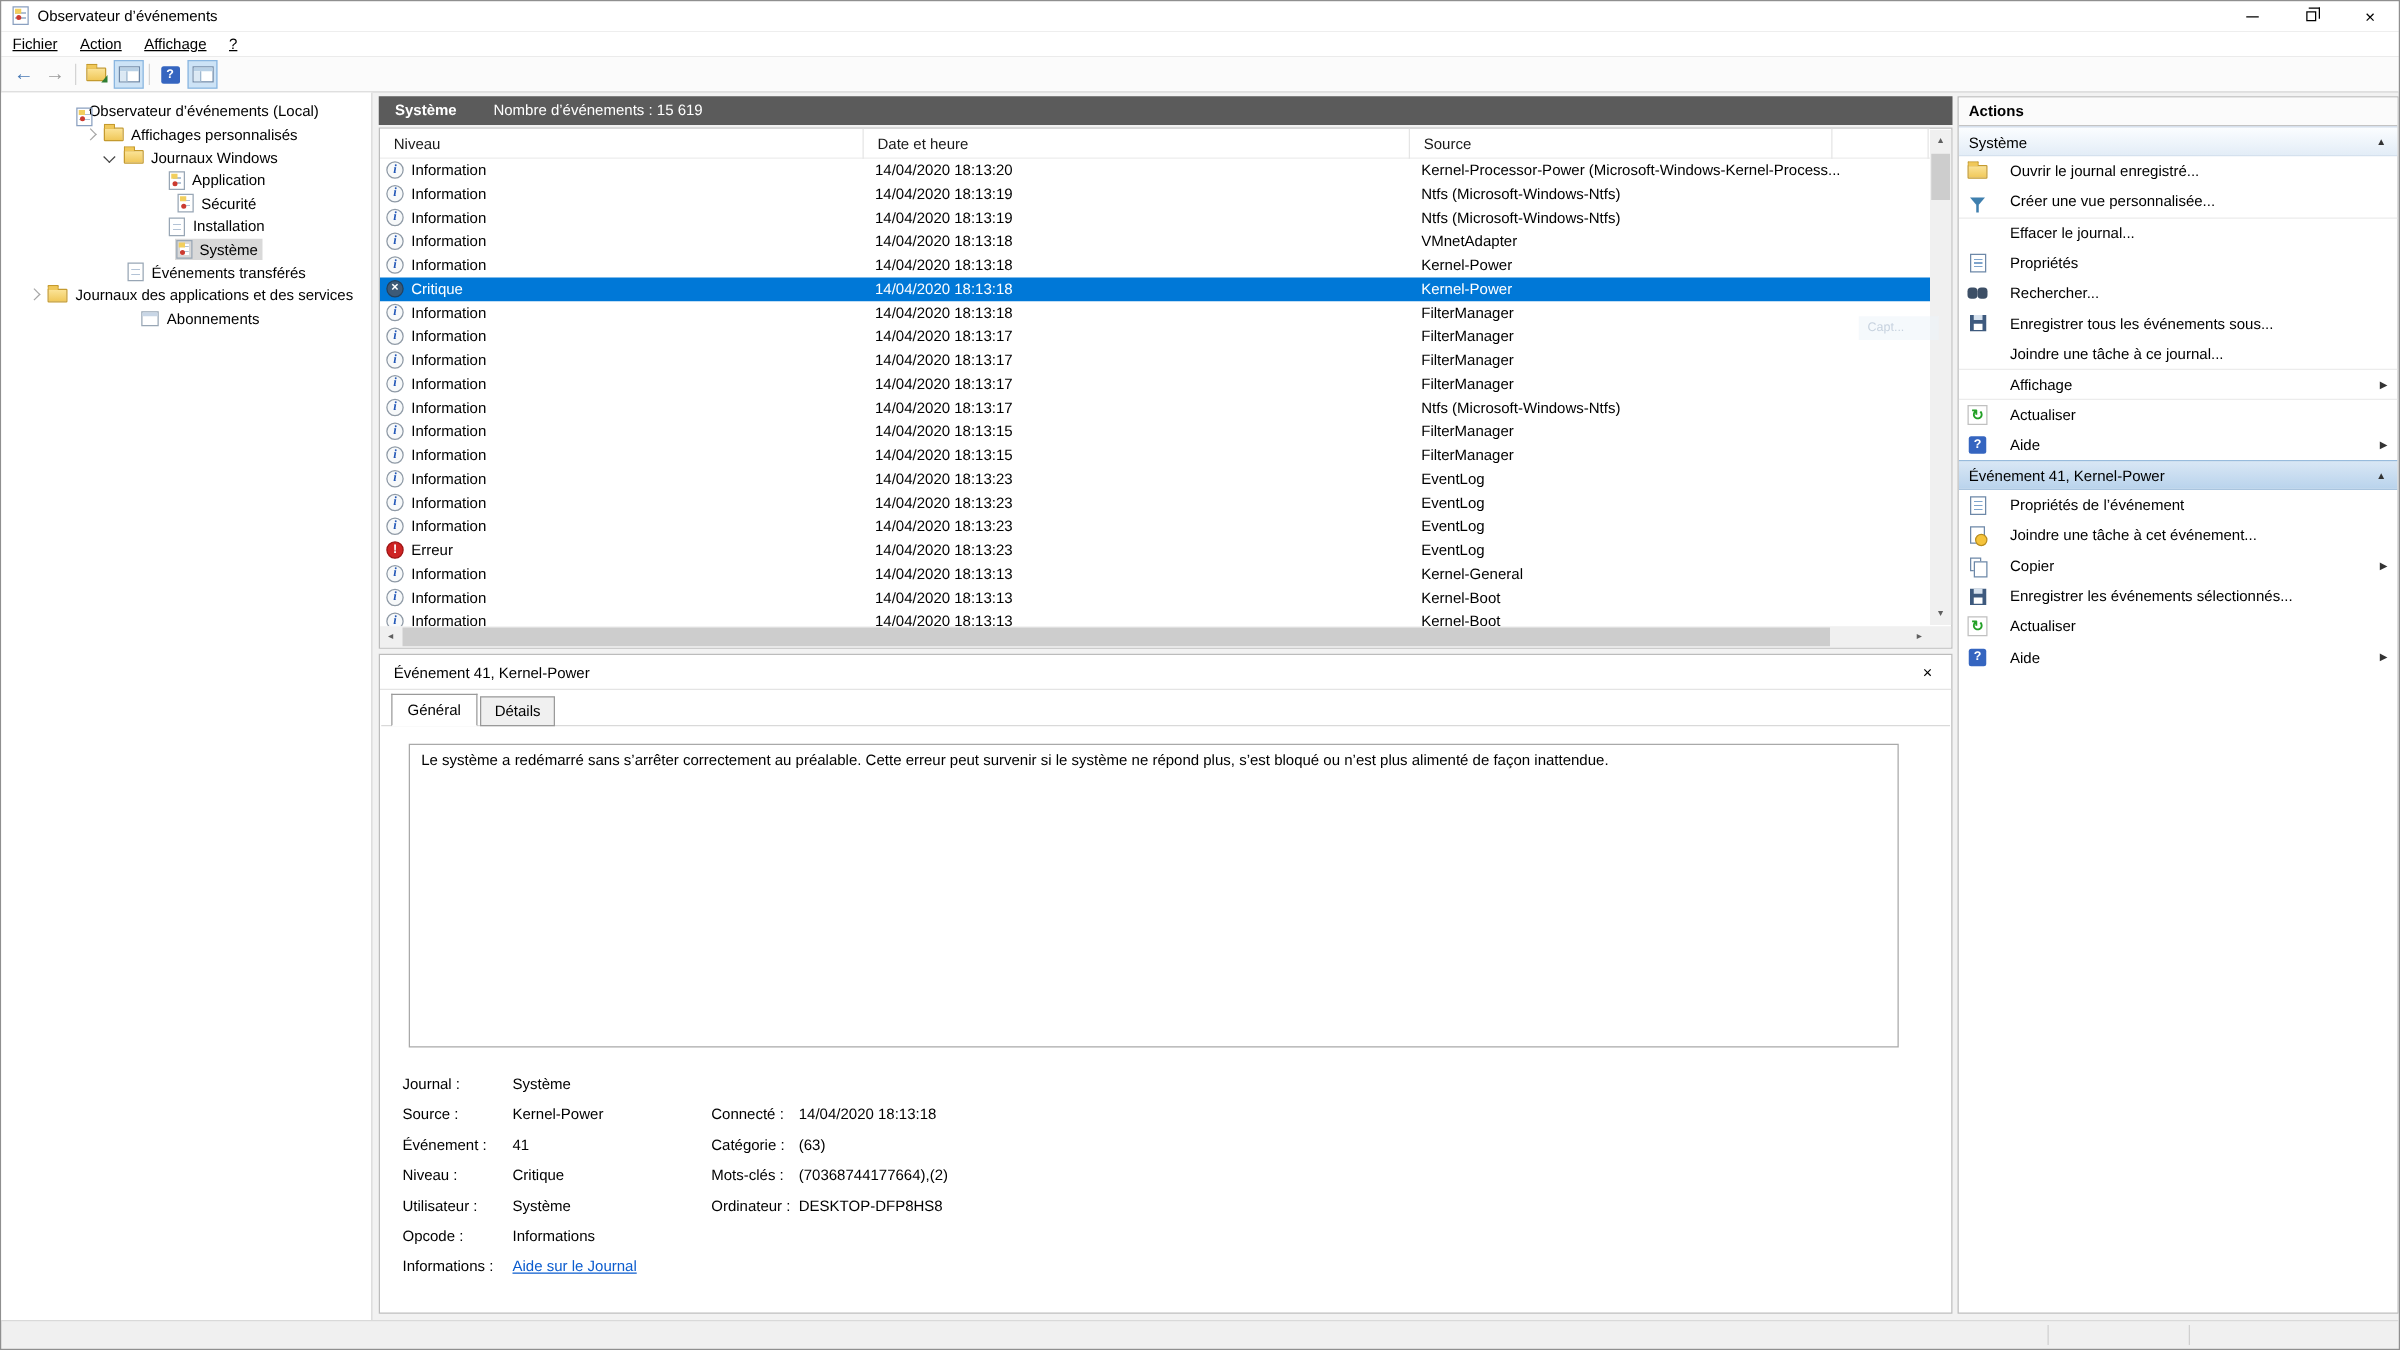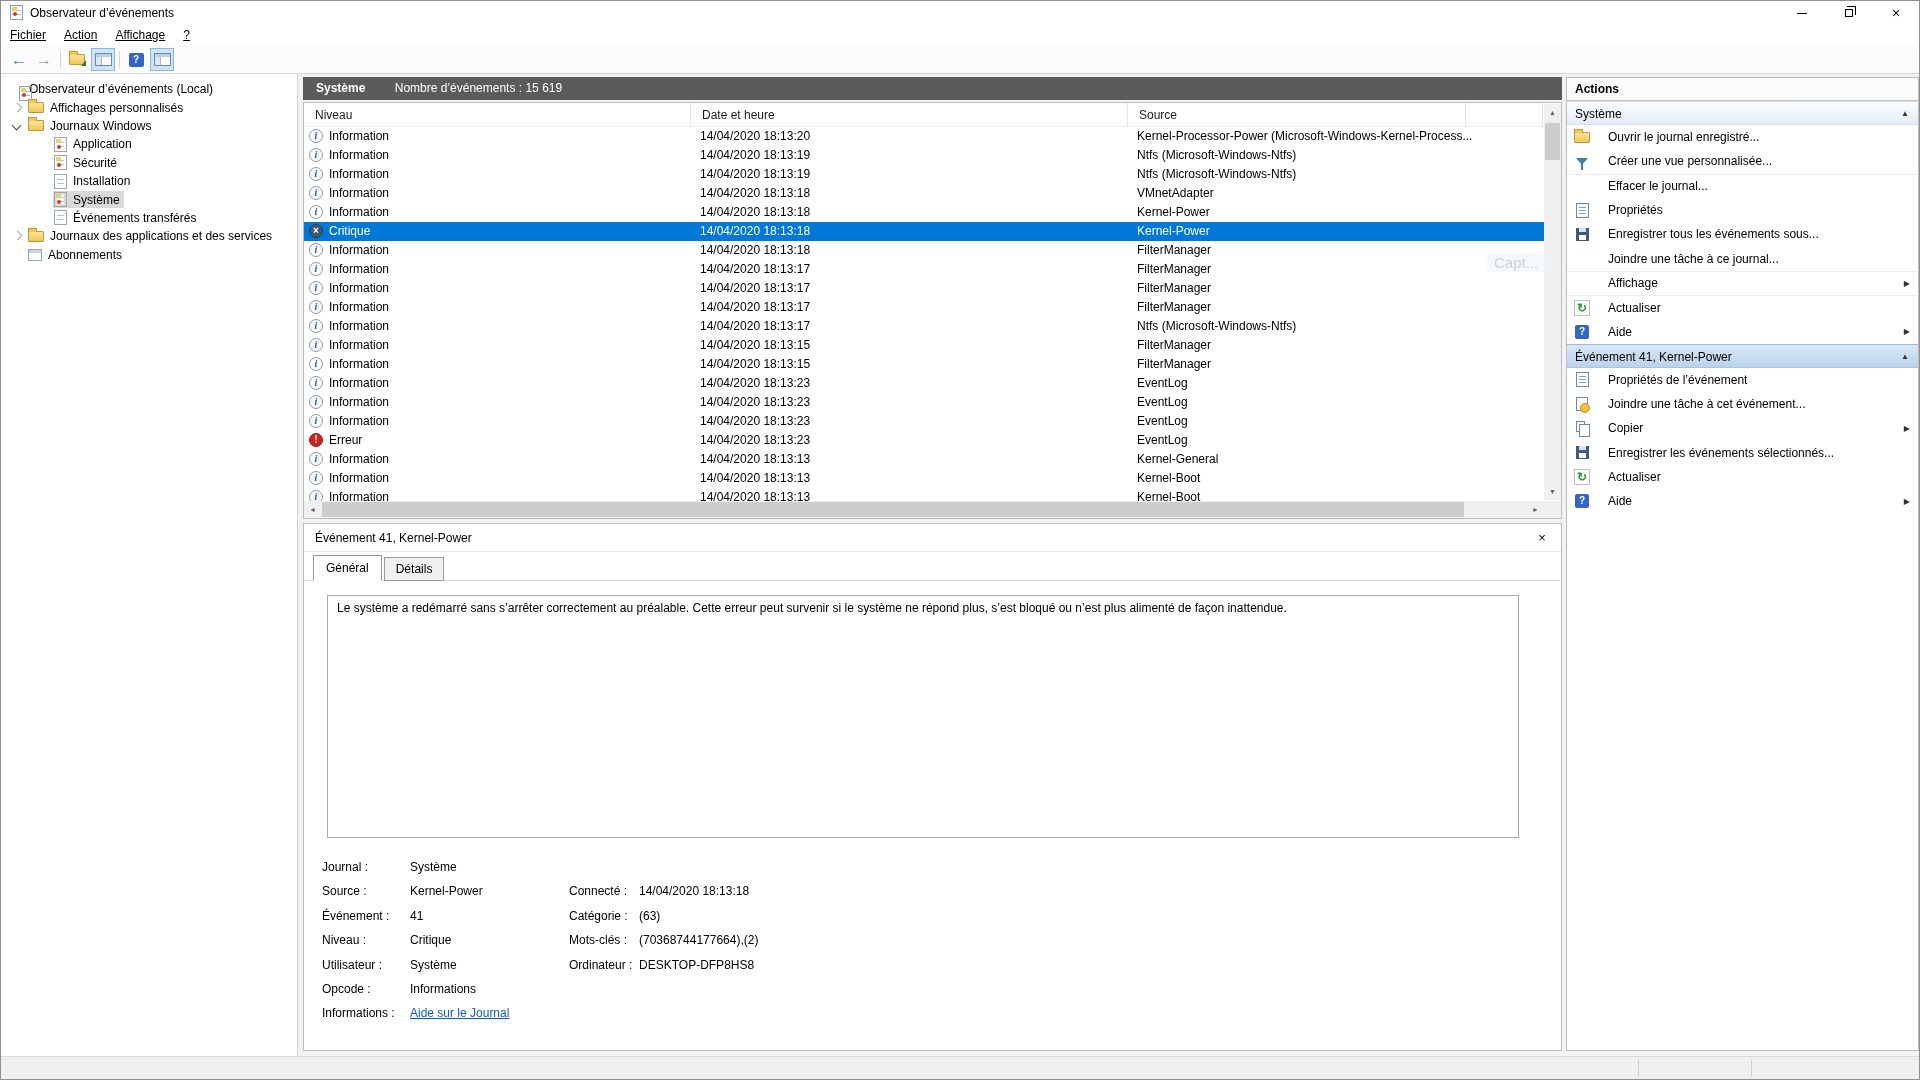--- a/index.html
+++ b/index.html
@@ -45,21 +45,21 @@
   .ic-pane::after { content:''; position:absolute; left:0; top:3px; bottom:0; width:5px; background:#dcE9f4; border-right:1px solid #9fb8d0; }
   .ic-helpbox { width:15px; height:14px; background:#3565c0; color:#fff; font-weight:bold; font-size:10px;
     text-align:center; line-height:14px; border-radius:2px; }
 
   
   .content { position:absolute; top:73px; left:0; right:0; bottom:23px; background:#f2f2f2; }
 
   
   .tree-panel { position:absolute; left:0; top:0; width:297px; bottom:0; background:#fff;
     border-right:1px solid #d4d4d4; padding-top:6px; overflow:hidden; }
-  .tree-row { height:18.4px; display:flex; align-items:center; white-space:nowrap; }
+  .tree-row { height:18.4px; display:flex; align-items:center; white-space:nowrap;justify-content:center; }
   .lvl0 { padding-left:9px; } .lvl1 { padding-left:9px; } .lvl2 { padding-left:52px; }
   .expander { width:17px; height:10px; position:relative; flex:0 0 17px; }
   .expander::after { content:''; position:absolute; left:4px; top:1px; width:6px; height:6px;
     border-right:1px solid #a6a6a6; border-bottom:1px solid #a6a6a6; transform:rotate(-45deg); }
   .expander.open::after { border-color:#444; transform:rotate(45deg); left:3px; }
   .expander.none::after { display:none; }
   .tsel { display:flex; align-items:center; padding:1px 4px 1px 1px; }
   .tsel.selected { background:#d9d9d9; }
   .tico { flex:0 0 auto; margin-right:6px; }
   .ic-log, .ic-log-plain { position:relative; width:13px; height:15px; background:#fff; border:1px solid #98a6b5;
@@ -151,21 +151,21 @@
   .aic-taskclock { position:relative; width:12px; height:14px; background:#fff; border:1px solid #6d88a8; }
   .aic-taskclock::after { content:''; position:absolute; right:-3px; bottom:-3px; width:8px; height:8px;
     border-radius:50%; background:#f5c33b; border:1px solid #b98d1e; }
 
   
   .statusbar { position:absolute; left:0; right:0; bottom:0; height:23px; background:#f0f0f0; border-top:1px solid #d9d9d9; }
   .sb-sep { position:absolute; top:3px; bottom:3px; width:1px; background:#d0d0d0; }
 
   
   .ghost { position:absolute; left:1486px; top:252px; width:64px; height:19px; background:#edf4fb;
-    opacity:.5; color:#8fa6bf; font-size:15px; line-height:19px; padding-left:7px; z-index:5; }
+    opacity:.5; color:#8fa6bf; font-size:10px; line-height:19px; padding-left:7px; z-index:5; }
 </style>
 </head>
 <body>
 
 <div class="window">
 
   <div class="titlebar">
     <span class="app-icon"></span>
     <span class="title-text">Observateur d’événements</span>
     <span class="cap-btn cap-min">
@@ -486,20 +486,26 @@
             <span class="ai-label">Effacer le journal...</span>
           </div>
           <div class="action-item">
             <span class="ai-icon">
               <span class="aic-properties"></span>
             </span>
             <span class="ai-label">Propriétés</span>
           </div>
           <div class="action-item">
             <span class="ai-icon">
+              <span class="aic-find"></span>
+            </span>
+            <span class="ai-label">Rechercher...</span>
+          </div>
+          <div class="action-item">
+            <span class="ai-icon">
               <span class="aic-save"></span>
             </span>
             <span class="ai-label">Enregistrer tous les événements sous...</span>
           </div>
           <div class="action-item">
             <span class="ai-icon"></span>
             <span class="ai-label">Joindre une tâche à ce journal...</span>
           </div>
           <div class="action-item ai-sep">
             <span class="ai-icon"></span>

